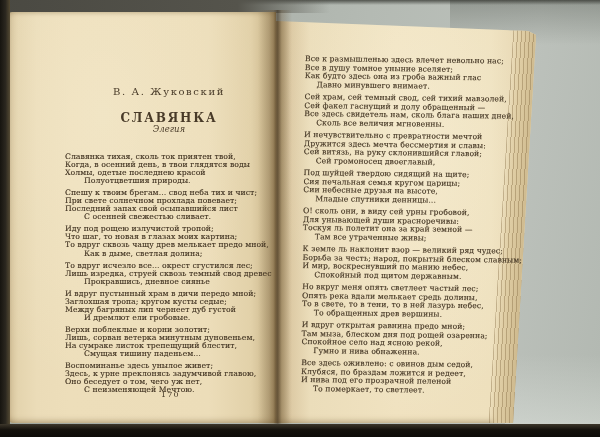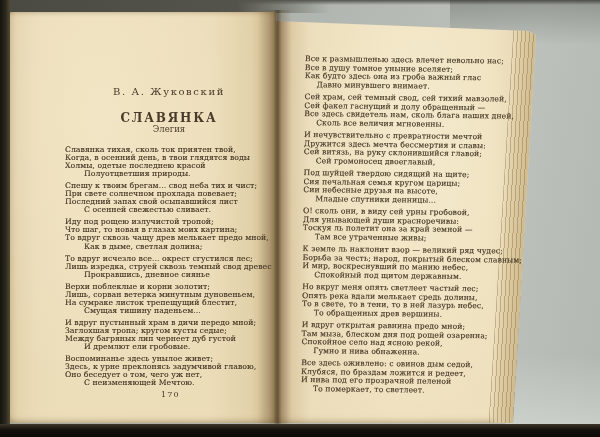--- a/index.html
+++ b/index.html
@@ -47,24 +47,24 @@
       linear-gradient(90deg,rgba(231,215,178,0) 0%,#dfcda4 35%,#cdb88c 100%);}
   .gutter{position:absolute;left:258px;top:10px;width:34px;height:415px;
     background:linear-gradient(90deg,rgba(96,74,44,0) 0%,rgba(96,74,44,.35) 45%,rgba(46,32,15,.55) 58%,rgba(96,74,44,.30) 70%,rgba(96,74,44,0) 100%);}
 
   
   .author{position:absolute;left:48px;top:74px;width:224px;text-align:center;
     font-size:10px;letter-spacing:1.6px;white-space:nowrap;}
   .title{position:absolute;left:48px;top:99px;width:224px;text-align:center;
     font-size:12px;font-weight:bold;letter-spacing:1.8px;white-space:nowrap;}
   .subtitle{position:absolute;left:48px;top:112px;width:224px;text-align:center;
-    font-size:8.5px;white-space:nowrap;}
+    font-size:8.5px;font-style:italic;white-space:nowrap;}
   .poem{position:absolute;font-size:7.6px;letter-spacing:.12px;white-space:nowrap;
     text-shadow:.2px .2px .35px rgba(72,58,40,.55);}
-  .poem-left{left:56px;top:134px;line-height:8.05px;}
+  .poem-left{left:56px;top:141px;line-height:8.05px;}
   .poem-right{left:29px;top:37px;line-height:8.5px;transform:rotate(.7deg);transform-origin:0 0;}
   .stanza{margin-bottom:4px;}
   .vline{height:auto;}
   .poem-left .vline.indent{padding-left:19px;}
   .poem-right .vline.indent{padding-left:12px;}
   .pageno{position:absolute;font-size:8px;letter-spacing:1.2px;}
   .pageno-left{left:124px;top:378px;margin-left:28px;}
   .pageno-right{left:156px;top:378px;margin-top:28px;}
 </style>
 </head>
@@ -98,30 +98,30 @@
           <div class="vline">Что шаг, то новая в глазах моих картина;</div>
           <div class="vline">То вдруг сквозь чащу древ мелькает предо мной,</div>
           <div class="vline indent">Как в дыме, светлая долина;</div>
         </div>
         <div class="stanza">
           <div class="vline">То вдруг исчезло все... окрест сгустился лес;</div>
           <div class="vline">Лишь изредка, струей сквозь темный свод древес</div>
           <div class="vline indent">Прокравшись, дневное сиянье</div>
         </div>
         <div class="stanza">
+          <div class="vline">И вдруг пустынный храм в дичи передо мной;</div>
+          <div class="vline">Заглохшая тропа; кругом кусты седые;</div>
+          <div class="vline">Между багряных лип чернеет дуб густой</div>
+          <div class="vline indent">И дремлют ели гробовые.</div>
+        </div>
+        <div class="stanza">
           <div class="vline">Верхи поблеклые и корни золотит;</div>
           <div class="vline">Лишь, сорван ветерка минутным дуновеньем,</div>
           <div class="vline">На сумраке листок трепещущий блестит,</div>
           <div class="vline indent">Смущая тишину паденьем...</div>
-        </div>
-        <div class="stanza">
-          <div class="vline">И вдруг пустынный храм в дичи передо мной;</div>
-          <div class="vline">Заглохшая тропа; кругом кусты седые;</div>
-          <div class="vline">Между багряных лип чернеет дуб густой</div>
-          <div class="vline indent">И дремлют ели гробовые.</div>
         </div>
         <div class="stanza">
           <div class="vline">Воспоминанье здесь унылое живет;</div>
           <div class="vline">Здесь, к урне преклонясь задумчивой главою,</div>
           <div class="vline">Оно беседует о том, чего уж нет,</div>
           <div class="vline indent">С неизменяющей Мечтою.</div>
         </div>
       </div>
     <div class="pageno pageno-left">170</div>
   </div>

